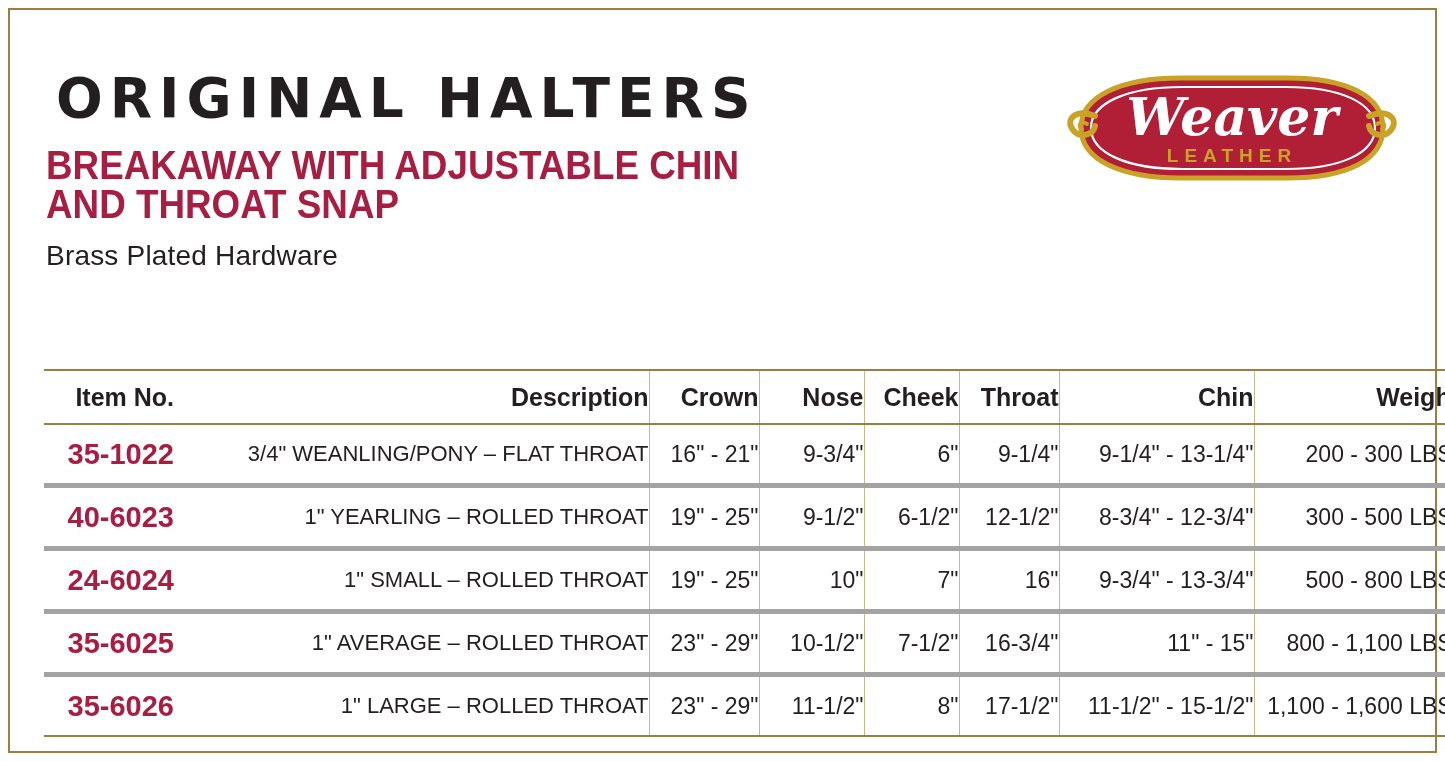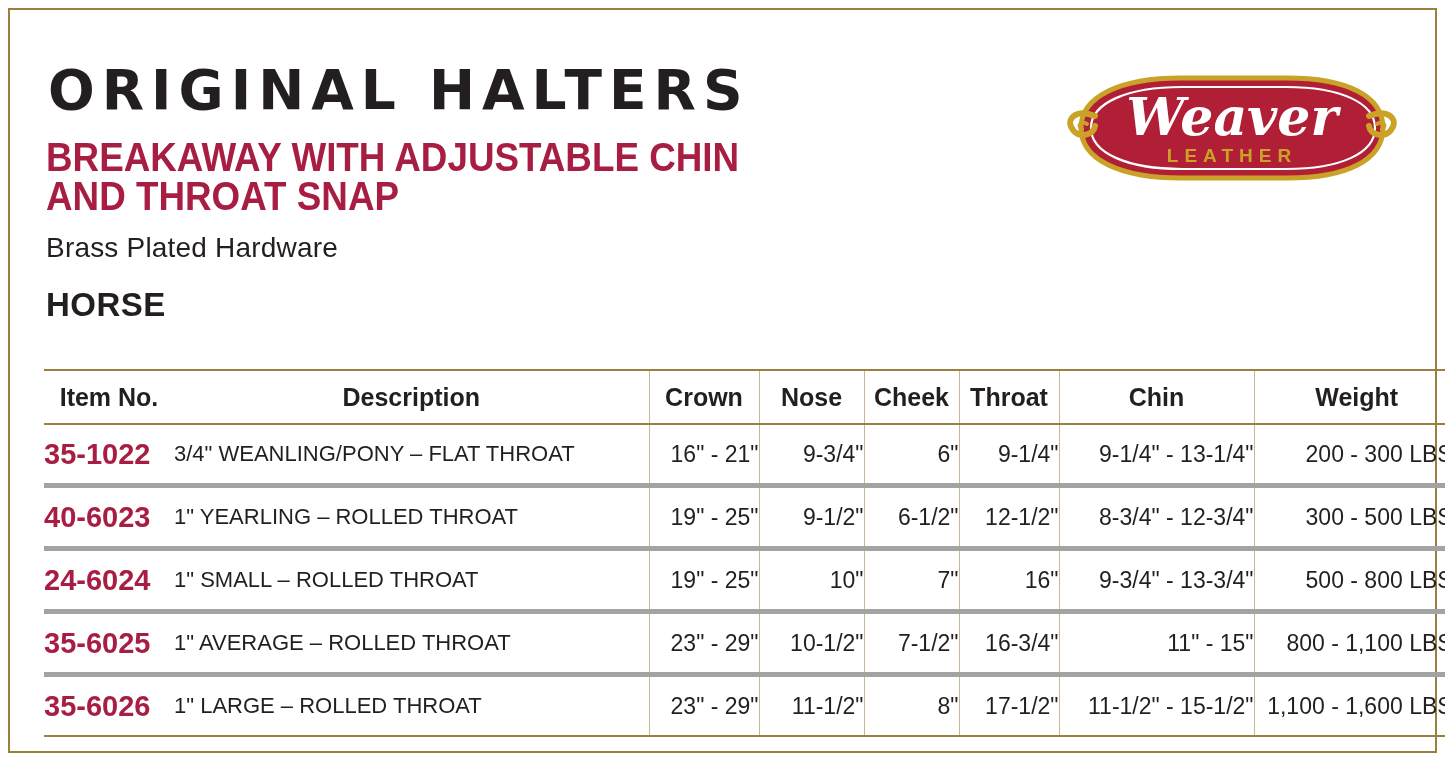--- a/index.html
+++ b/index.html
@@ -38,21 +38,21 @@
   }
 
   
   .title {
     font-family: "DejaVu Sans", sans-serif;
     font-weight: bold;
     font-size: 55px;
     letter-spacing: 7px;
     color: #231f20;
     line-height: 1.05;
-    margin: 4px;
+    margin: 12px;
     padding-top: 24px;
     white-space: nowrap;
   }
   .subtitle {
     font-family: "Liberation Sans Narrow", "Liberation Sans", sans-serif;
     font-weight: bold;
     font-size: 40px;
     line-height: 0.98;
     letter-spacing: 0px;
     color: #a81e43;
@@ -96,20 +96,21 @@
   }
   table.spec {
     width: 100%;
     border-collapse: collapse;
     table-layout: fixed;
   }
   table.spec th, table.spec td {
     font-family: "Liberation Sans", sans-serif;
     padding: 0;
     vertical-align: middle;
+    text-align: right;
   }
   thead th {
     font-size: 25px;
     font-weight: bold;
     color: #231f20;
     text-align: center;
     height: 52px;
     border-bottom: 2px solid #9b7f3f;
   }
   thead tr.topline th { border-top: 2px solid #9b7f3f; }
@@ -158,21 +159,20 @@
 <body>
 
 <div class="page">
   <div class="frame"></div>
 
   <div class="content">
 
     <h1 class="title">ORIGINAL HALTERS</h1>
     <div class="subtitle">BREAKAWAY WITH ADJUSTABLE CHIN AND THROAT SNAP</div>
     <div class="hardware">Brass Plated Hardware</div>
-    <div class="category">HORSE</div>
 
     <div class="logo-wrap">
       <svg class="logo-svg" viewBox="0 0 340 145">
 
         <path d="M20 72 C20 40, 60 22, 120 22 L226 22 C286 22, 322 40, 322 72 C322 104, 286 122, 226 122 L120 122 C60 122, 20 104, 20 72 Z" fill="#b01f35" stroke="#c9a227" stroke-width="5"></path>
         <path d="M30 72 C30 47, 66 31, 121 31 L225 31 C280 31, 314 47, 314 72 C314 97, 280 113, 225 113 L121 113 C66 113, 30 97, 30 72 Z" fill="none" stroke="#ffffff" stroke-width="2.2"></path>
 
         <path d="M34 60 C14 52, 4 64, 12 74 C18 82, 32 80, 34 70" fill="none" stroke="#c9a227" stroke-width="6" stroke-linecap="round"></path>
         <path d="M26 68 C20 64, 16 70, 21 73" fill="none" stroke="#c9a227" stroke-width="4" stroke-linecap="round"></path>
 

